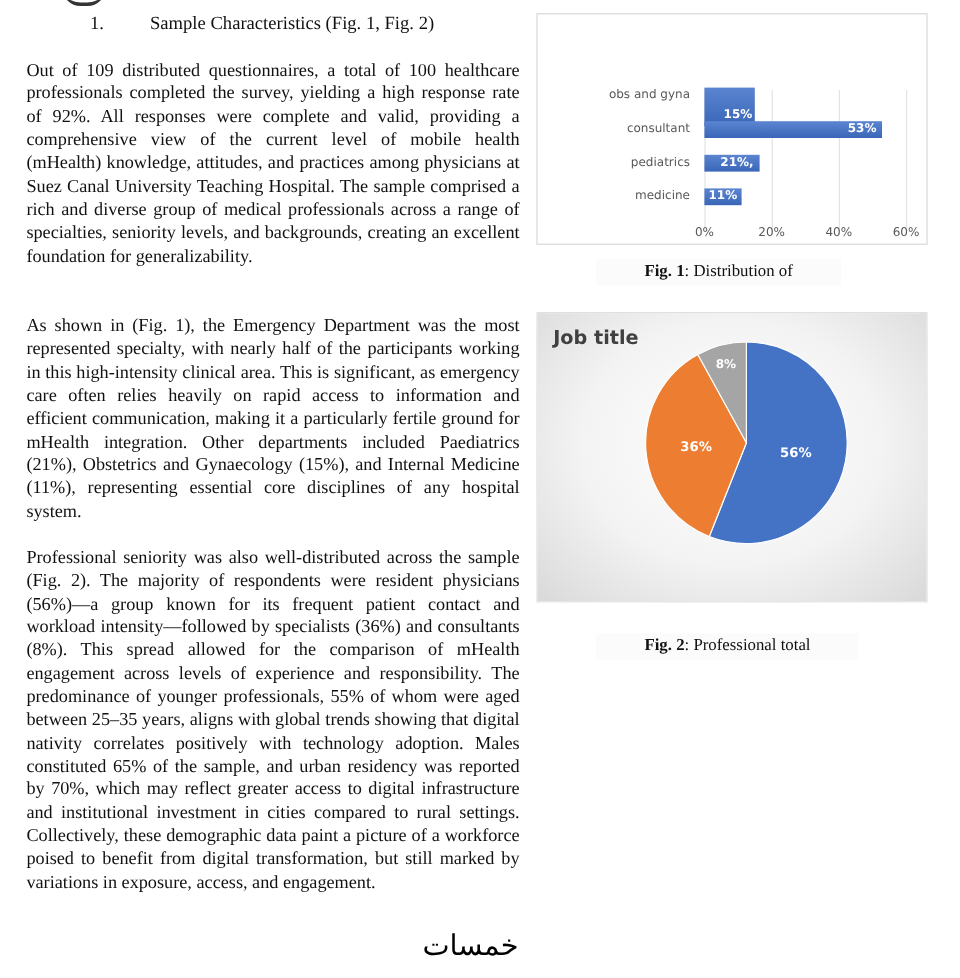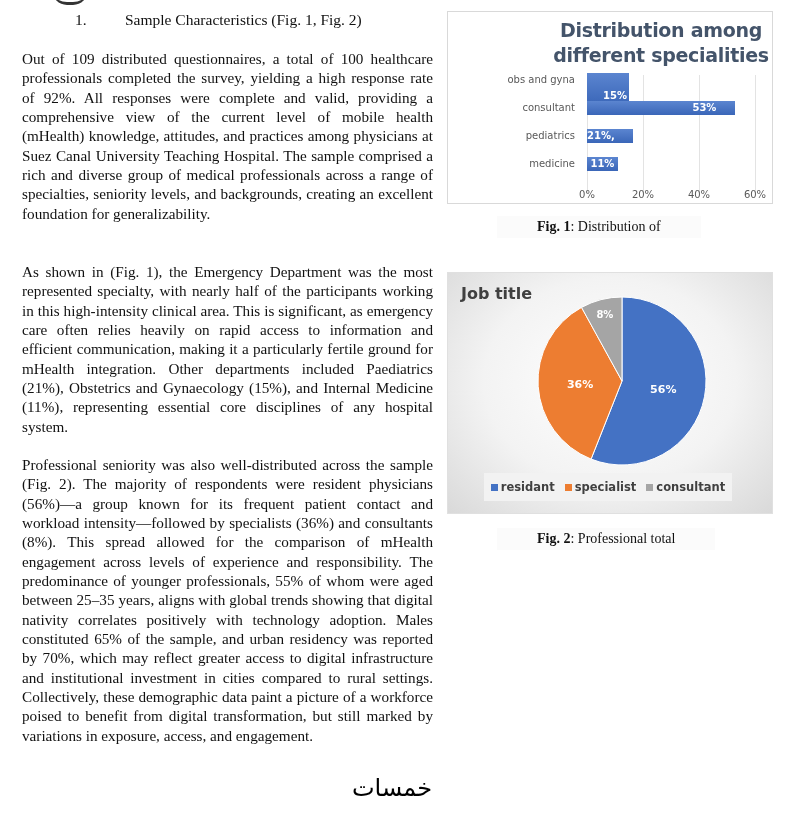--- a/index.html
+++ b/index.html
@@ -10,48 +10,47 @@
   .para { position:absolute; left:22px; width:411px; font-size:15.2px; line-height:19.35px; text-align:justify; margin:0; }
   #p1 { top:49px; }
   #p2 { top:262px; }
   #p3 { top:455px; }
 
   .chart-box { position:absolute; box-sizing:border-box; }
   #fig1 { left:447px; top:11px; width:326px; height:193px; border:1px solid #d9d9d9; background:#fff; font-family:"DejaVu Sans", sans-serif; }
   #fig1 .title { position:absolute; left:100px; width:226px; top:6px; text-align:center; font-size:19px; font-weight:bold; color:#44546a; line-height:25px; letter-spacing:-0.3px; }
   .grid { position:absolute; top:63px; height:118px; width:1px; background:#e3e3e3; }
   .cat { position:absolute; right:0; width:130px; text-align:right; font-size:10px; color:#595959; }
-  .bar { position:absolute; height:14px; background:#4472c4; background:linear-gradient(#5b85d0,#3a66b8); color:#fff; font-size:10px; font-weight:bold; line-height:14px; text-align:right; box-sizing:border-box; padding-right:19px; }
+  .bar { position:absolute; height:14px; background:#4472c4; background:linear-gradient(#5b85d0,#3a66b8); color:#fff; font-size:10px; font-weight:bold; line-height:14px; text-align:right; box-sizing:border-box; padding-right:5px; }
   .tick { position:absolute; top:177px; font-size:10px; color:#595959; transform:translateX(-50%); }
 
   .caption { position:absolute; font-size:14px; white-space:nowrap; background:#fbfbfb; padding:3px 40px; }
   .caption b { font-weight:bold; }
 
-  #fig2 { left:447px; top:272px; width:326px; height:242px; background:radial-gradient(ellipse at 50% 45%, #ffffff 0%, #f3f3f3 55%, #d9d9d9 100%); border:1px solid #e0e0e0; font-family:"DejaVu Sans", sans-serif; }
+  #fig2 { left:447px; top:260px; width:326px; height:242px; background:radial-gradient(ellipse at 50% 45%, #ffffff 0%, #f3f3f3 55%, #d9d9d9 100%); border:1px solid #e0e0e0; font-family:"DejaVu Sans", sans-serif; }
   #fig2 .title { position:absolute; left:13px; top:11px; font-size:16px; font-weight:bold; color:#404040; }
   #pie { position:absolute; left:88px; top:22px; }
   .legend { position:absolute; left:36px; top:200px; width:248px; height:28px; background:#f2f2f2; display:flex; align-items:center; justify-content:center; gap:10px; font-size:11.5px; font-weight:bold; color:#404040; }
   .legend .sw { display:inline-block; width:7px; height:7px; margin-right:3px; vertical-align:middle; }
   .watermark { position:absolute; left:352px; top:774px; font-size:24px; color:#000000; font-family:"DejaVu Sans", sans-serif; letter-spacing:1px; }
 </style>
 </head>
 <body>
 
 <div class="topblob"></div>
 
 <div class="heading">
   <span class="num">1.</span><span>Sample Characteristics (Fig. 1, Fig. 2)</span>
 </div>
 
 <p class="para" id="p1">Out of 109 distributed questionnaires, a total of 100 healthcare professionals completed the survey, yielding a high response rate of 92%. All responses were complete and valid, providing a comprehensive view of the current level of mobile health (mHealth) knowledge, attitudes, and practices among physicians at Suez Canal University Teaching Hospital. The sample comprised a rich and diverse group of medical professionals across a range of specialties, seniority levels, and backgrounds, creating an excellent foundation for generalizability.</p>
 <p class="para" id="p2">As shown in (Fig. 1), the Emergency Department was the most represented specialty, with nearly half of the participants working in this high-intensity clinical area. This is significant, as emergency care often relies heavily on rapid access to information and efficient communication, making it a particularly fertile ground for mHealth integration. Other departments included Paediatrics (21%), Obstetrics and Gynaecology (15%), and Internal Medicine (11%), representing essential core disciplines of any hospital system.</p>
 <p class="para" id="p3">Professional seniority was also well-distributed across the sample (Fig. 2). The majority of respondents were resident physicians (56%)—a group known for its frequent patient contact and workload intensity—followed by specialists (36%) and consultants (8%). This spread allowed for the comparison of mHealth engagement across levels of experience and responsibility. The predominance of younger professionals, 55% of whom were aged between 25–35 years, aligns with global trends showing that digital nativity correlates positively with technology adoption. Males constituted 65% of the sample, and urban residency was reported by 70%, which may reflect greater access to digital infrastructure and institutional investment in cities compared to rural settings. Collectively, these demographic data paint a picture of a workforce poised to benefit from digital transformation, but still marked by variations in exposure, access, and engagement.</p>
 
 <div class="chart-box" id="fig1">
-  <div class="title">Distribution among different specialities</div>
   <div id="bar-area"></div>
 <div class="grid" style="left: 139px;"></div>
     <div class="tick" style="left: 139px;">0%</div>
     <div class="grid" style="left: 195px;"></div>
     <div class="tick" style="left: 195px;">20%</div>
     <div class="grid" style="left: 251px;"></div>
     <div class="tick" style="left: 251px;">40%</div>
     <div class="grid" style="left: 307px;"></div>
     <div class="tick" style="left: 307px;">60%</div>
     <div class="cat" style="left: 0px; width: 127px; right: auto; top: 62px;">obs and gyna</div>
@@ -70,23 +69,18 @@
 <div class="chart-box" id="fig2">
   <div class="title">Job title</div>
   <svg id="pie" width="172" height="172" viewBox="-86 -86 172 172">
       <path d="M0 0 L5.143516556418883e-15 -84 A84 84 0 1 1 -30.922462425512983 78.1012248146131 Z" fill="#4472c4" stroke="#ffffff" stroke-width="1"></path>
       <text x="41.256064530604924" y="11.870015212600446" text-anchor="middle" fill="#ffffff" font-size="11" font-weight="bold" font-family="DejaVu Sans, sans-serif">56%</text>
       <path d="M0 0 L-30.922462425512983 78.1012248146131 A84 84 0 0 1 -40.46730862454402 -73.60976112368458 Z" fill="#ed7d31" stroke="#ffffff" stroke-width="1"></path>
       <text x="-41.91712259398741" y="6.637201820231133" text-anchor="middle" fill="#ffffff" font-size="11" font-weight="bold" font-family="DejaVu Sans, sans-serif">36%</text>
       <path d="M0 0 L-40.46730862454402 -73.60976112368458 A84 84 0 0 1 5.917643758555387e-14 -84 Z" fill="#a5a5a5" stroke="#ffffff" stroke-width="1"></path>
       <text x="-17.12975942791511" y="-62.71600813854013" text-anchor="middle" fill="#ffffff" font-size="10" font-weight="bold" font-family="DejaVu Sans, sans-serif">8%</text>
     </svg>
-  <div class="legend" id="legend">
-      <span><span class="sw" style="background: rgb(68, 114, 196);"></span><span>residant</span></span>
-      <span><span class="sw" style="background: rgb(237, 125, 49);"></span><span>specialist</span></span>
-      <span><span class="sw" style="background: rgb(165, 165, 165);"></span><span>consultant</span></span>
-    </div>
 </div>
 <div class="caption" style="left:497px; top:528px;">
   <b>Fig. 2</b><span>: Professional total</span>
 </div>
 
 <div class="watermark">خمسات</div>
 
 </body></html>

